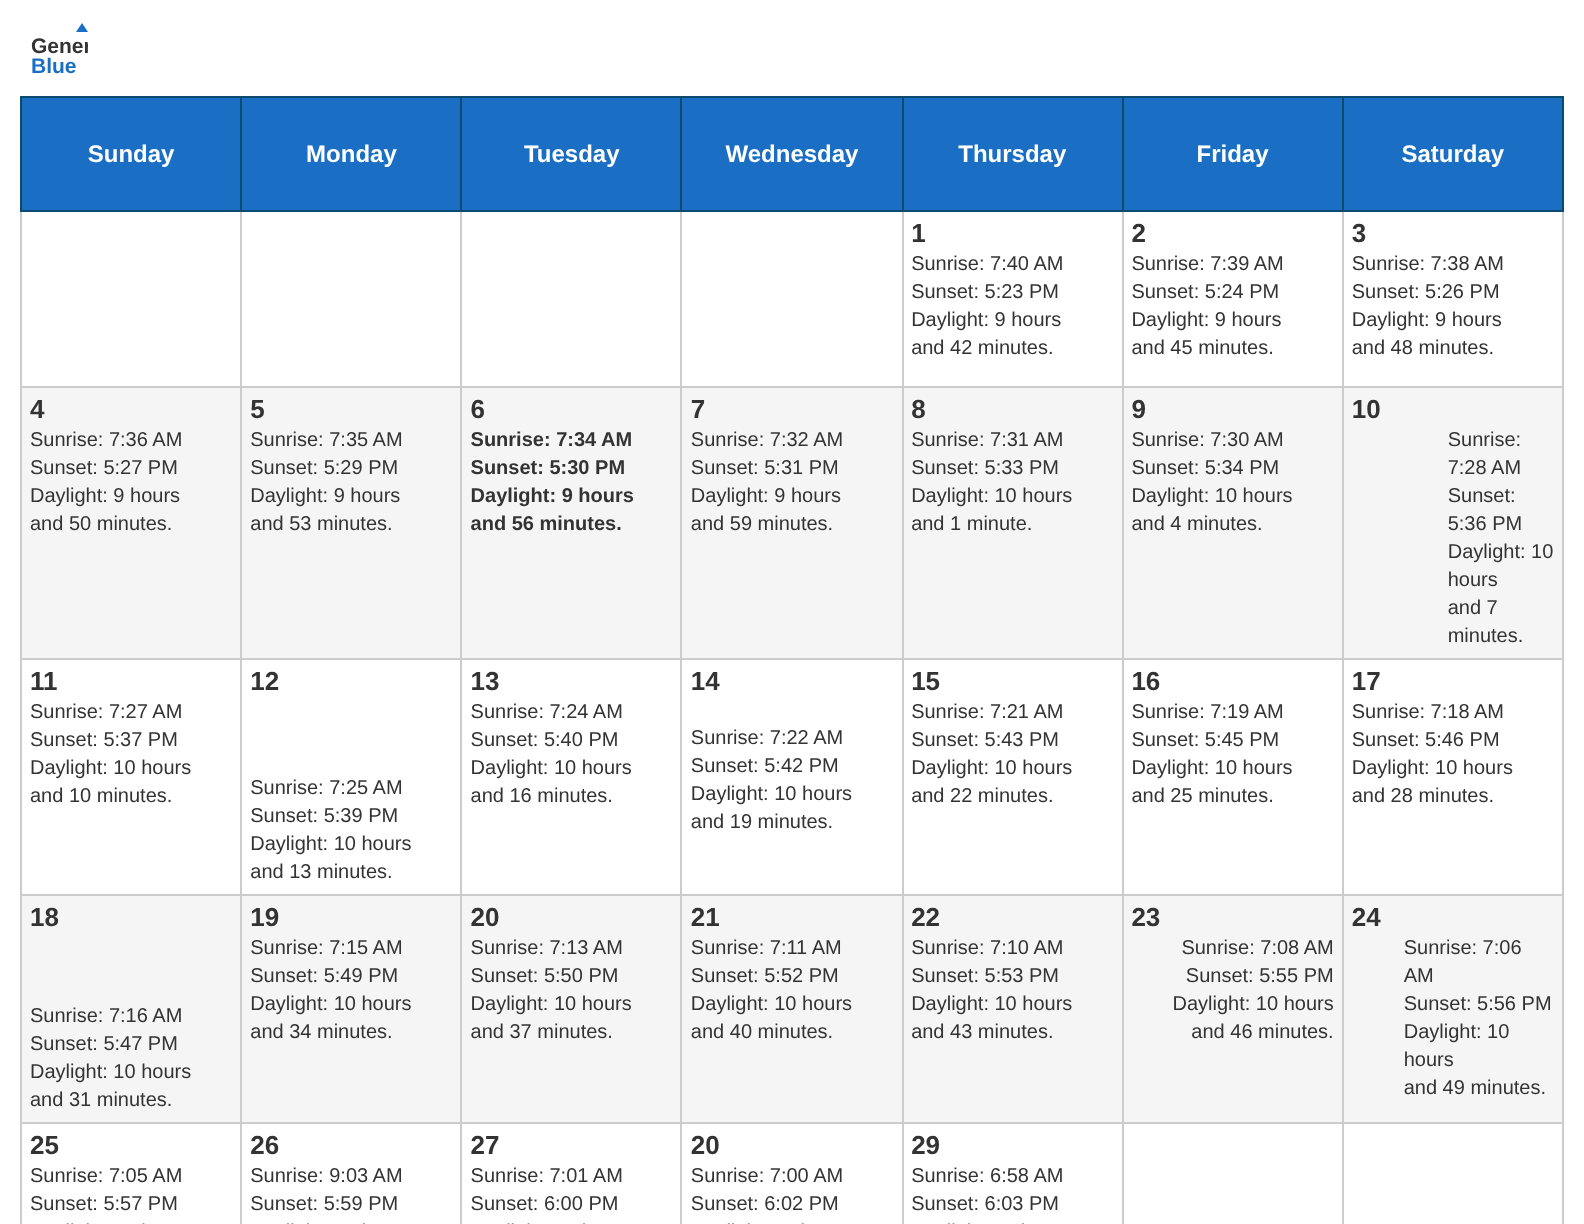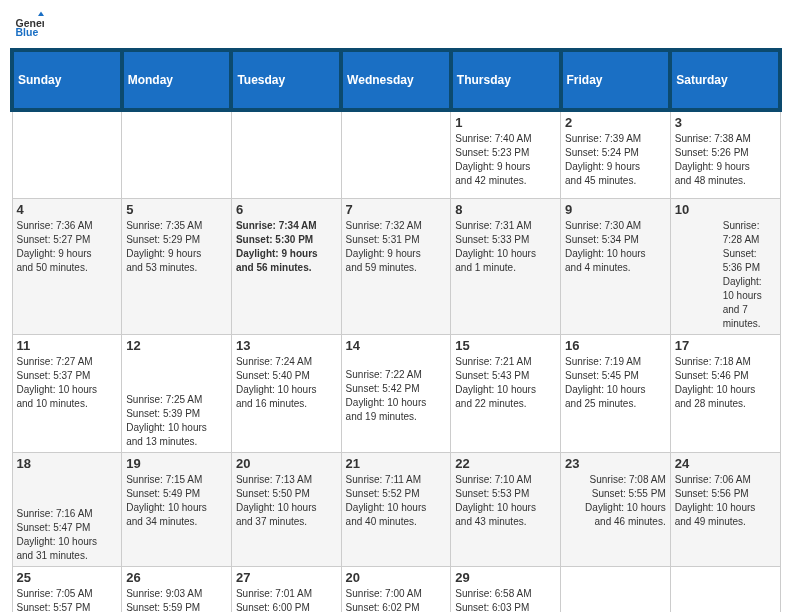--- a/index.html
+++ b/index.html
@@ -42,22 +42,22 @@
       width: 100%;
       border-collapse: collapse;
       table-layout: fixed;
     }
     thead th {
       background-color: #1a6fc4;
       color: #fff;
       font-size: 12px;
       font-weight: bold;
       padding: 21px 4px;
-      text-align: left;
-      border: 4px solid #0c4a6e;
+      text-align: center;
+      border: 1px solid #0c4a6e;
     }
     td {
       border: 1px solid #ccc;
       vertical-align: top;
       padding: 3px 4px;
       font-size: 10.5px;
       color: #333;
       height: 88px;
     }
     .day-num {
@@ -276,21 +276,21 @@
         </td>
         <td>
           <span class="day-num">23</span>
           <div class="day-info" style="white-space: pre-line; text-align: right;">Sunrise: 7:08 AM
 Sunset: 5:55 PM
 Daylight: 10 hours
 and 46 minutes.</div>
         </td>
         <td>
           <span class="day-num">24</span>
-          <div class="day-info" style="white-space: pre-line;">Sunrise: 7:06 AM
+          <div class="day-info" style="white-space: pre-line; margin-left: 26px;">Sunrise: 7:06 AM
 Sunset: 5:56 PM
 Daylight: 10 hours
 and 49 minutes.</div>
         </td>
       </tr>
       <tr>
         <td>
           <span class="day-num">25</span>
           <div class="day-info" style="white-space: pre-line;">Sunrise: 7:05 AM
 Sunset: 5:57 PM

